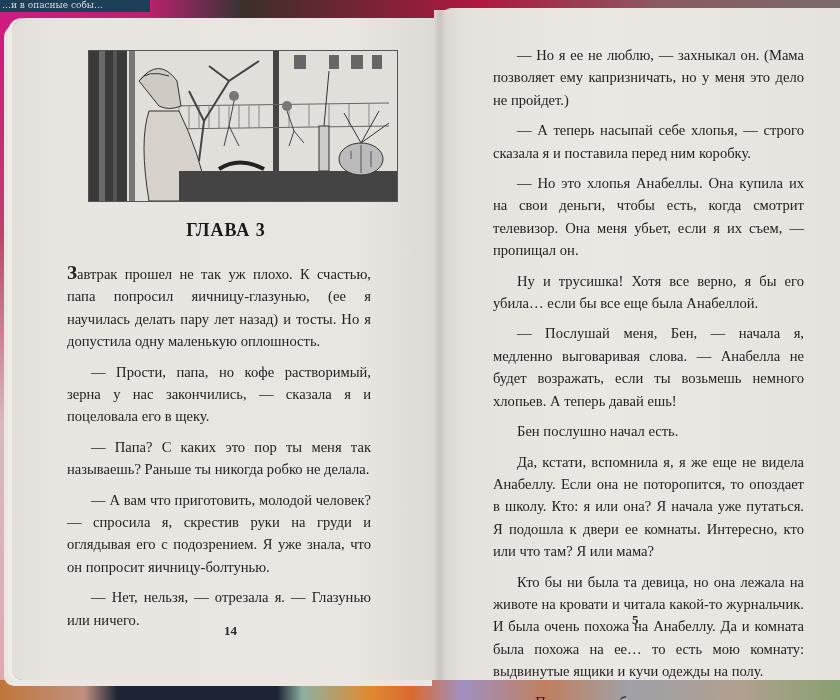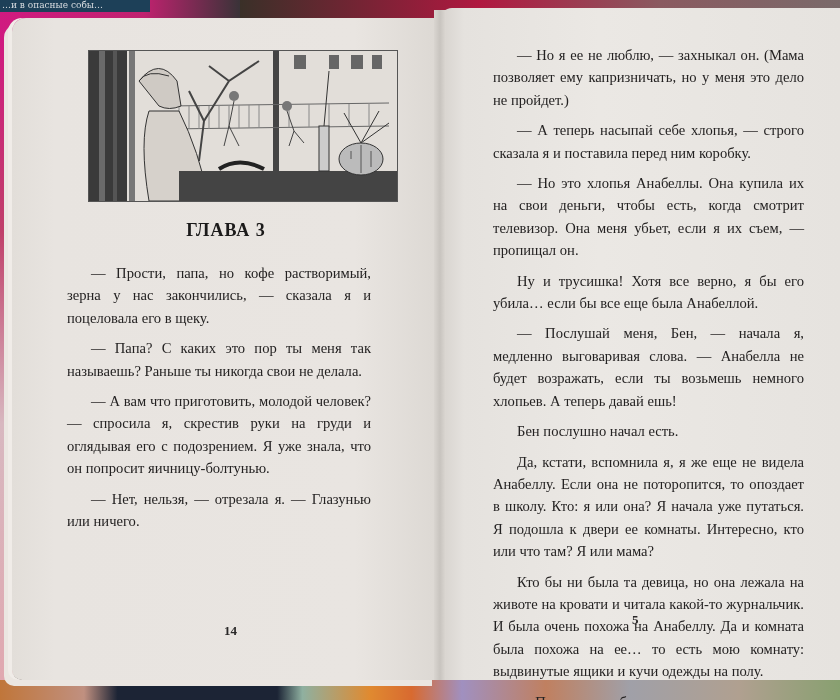--- a/index.html
+++ b/index.html
@@ -148,22 +148,23 @@
     <circle cx="145" cy="45" r="5" fill="#777"></circle>
     <path d="M145 50 L140 75 L135 95 M140 75 L150 95" stroke="#444" fill="none"></path>
     <circle cx="198" cy="55" r="5" fill="#777"></circle>
     <path d="M198 60 L205 80 L200 95 M205 80 L215 92" stroke="#444" fill="none"></path>
   </svg>
 </div>
 
 <div class="chapter-title">ГЛАВА 3</div>
 
 <div class="text-col text-left">
+  <p class="no-indent"><span class="dropcap">З</span><span>автрак прошел не так уж плохо. К счастью, папа попросил яичницу-глазунью, (ее я научилась делать пару лет назад) и тосты. Но я допустила одну маленькую оплошность.</span></p>
   <p>— Прости, папа, но кофе растворимый, зерна у нас закончились, — сказала я и поцеловала его в щеку.</p>
-  <p>— Папа? С каких это пор ты меня так называешь? Раньше ты никогда свои не делала.</p>
+  <p>— Папа? С каких это пор ты меня так называешь? Раньше ты никогда робко не делала.</p>
   <p>— А вам что приготовить, молодой человек? — спросила я, скрестив руки на груди и оглядывая его с подозрением. Я уже знала, что он попросит яичницу-болтунью.</p>
   <p>— Нет, нельзя, — отрезала я. — Глазунью или ничего.</p>
 </div>
 <div class="page-num pn-left">14</div>
 
 <div class="text-col text-right">
   <p>— Но я ее не люблю, — захныкал он. (Мама позволяет ему капризничать, но у меня это дело не пройдет.)</p>
   <p>— А теперь насыпай себе хлопья, — строго сказала я и поставила перед ним коробку.</p>
   <p>— Но это хлопья Анабеллы. Она купила их на свои деньги, чтобы есть, когда смотрит телевизор. Она меня убьет, если я их съем, — пропищал он.</p>
   <p>Ну и трусишка! Хотя все верно, я бы его убила… если бы все еще была Анабеллой.</p>

